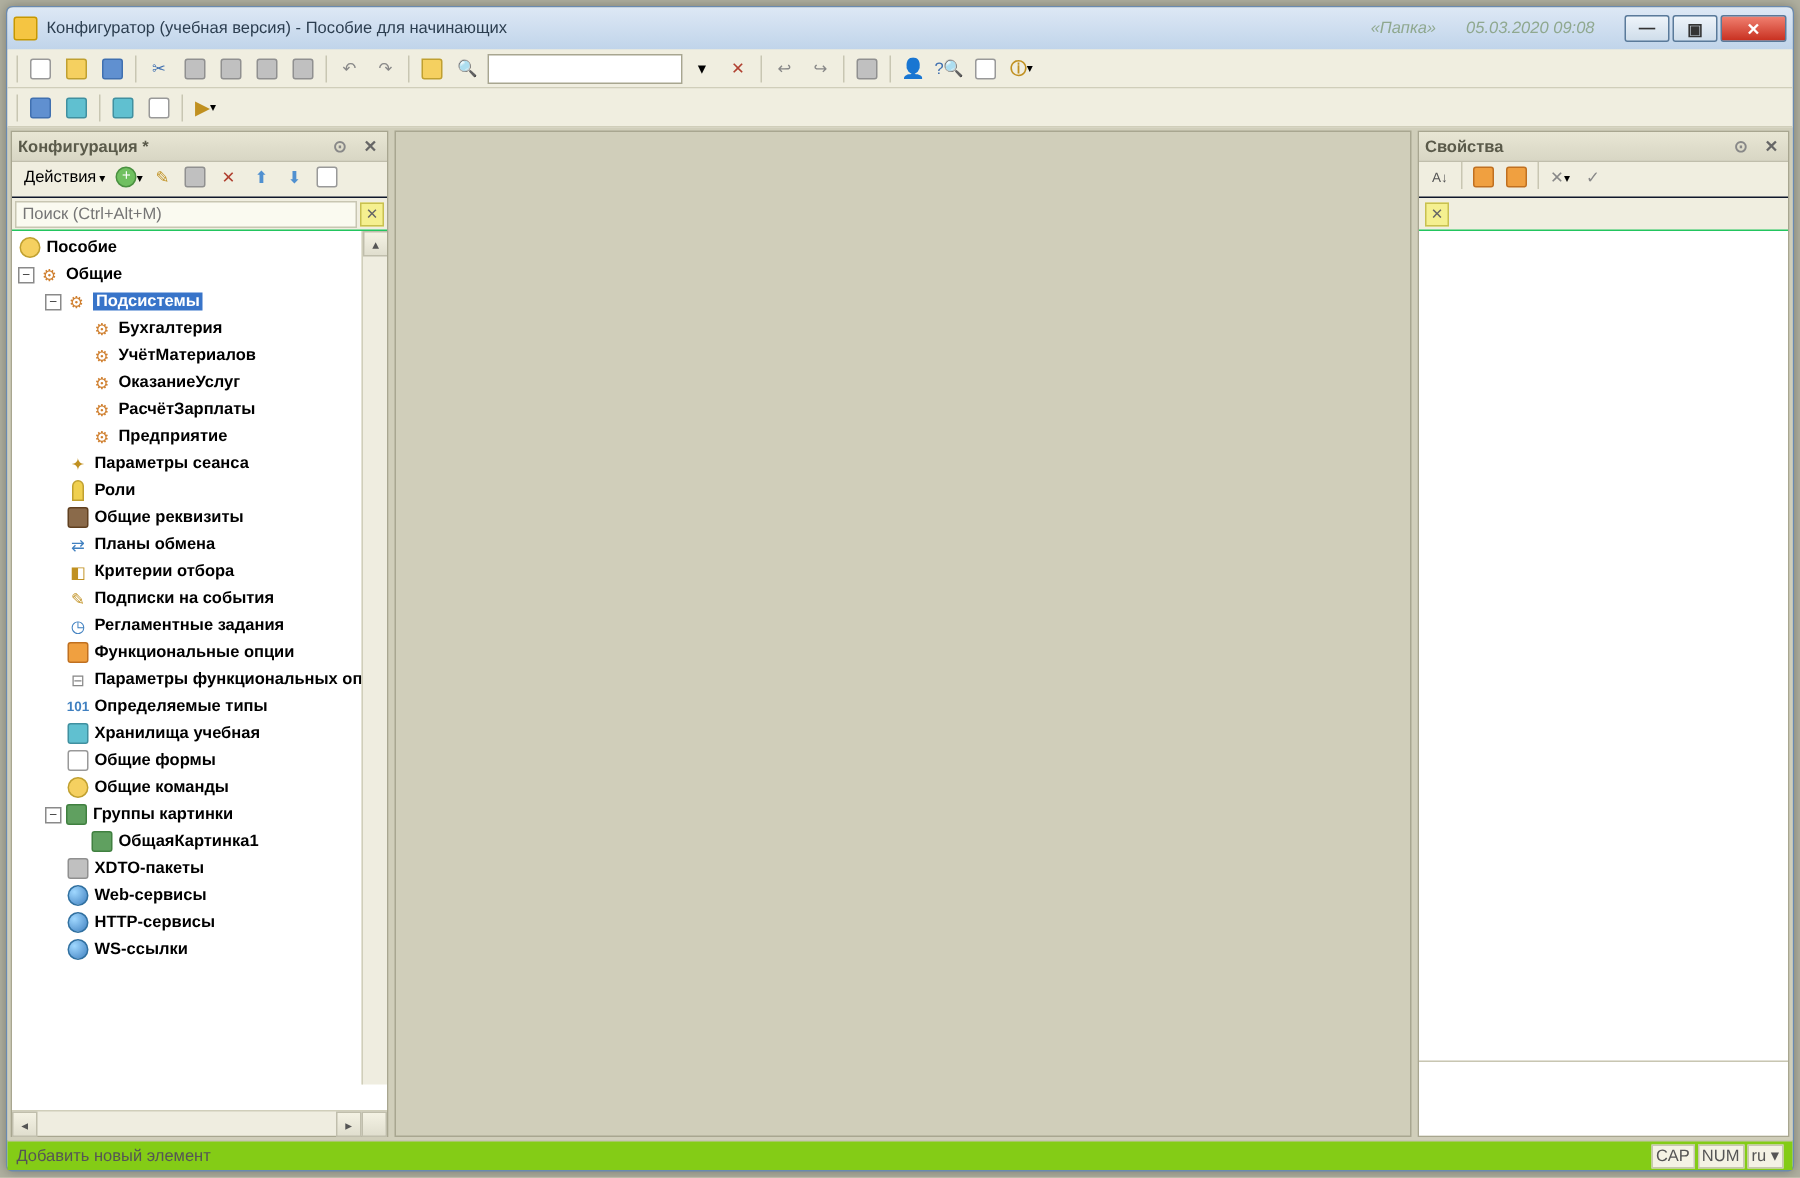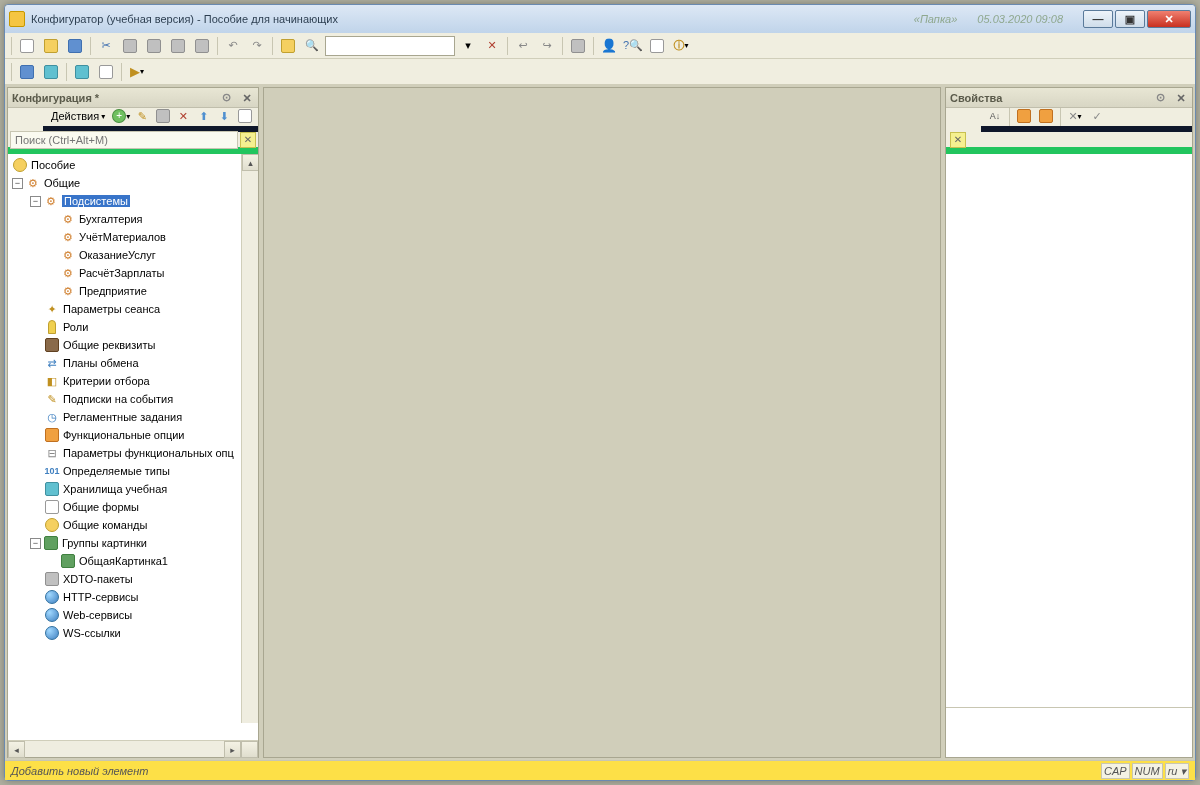--- a/index.html
+++ b/index.html
@@ -21,35 +21,35 @@
 .tb-input { width: 130px; height: 20px; border: 1px solid #a8a690; background: #fff; }
 .main-area { flex: 1; display: flex; position: relative; background: #d0ceba; }
 .panel { background: #f0eee0; border: 1px solid #a8a690; display: flex; flex-direction: column; }
 .panel-left { width: 252px; margin: 2px; }
 .panel-center { flex: 1; margin: 2px; border: 1px solid #a8a690; background: #d0ceba; }
 .panel-right { width: 248px; margin: 2px; }
 .panel-header { height: 20px; background: linear-gradient(to bottom,#e8e6d4,#d8d6c4); display: flex; align-items: center; padding: 0 4px; font-weight: bold; color: #5a5a4a; border-bottom: 1px solid #c0beac; }
 .panel-header-title { flex: 1; }
 .panel-close { width: 14px; height: 14px; cursor: pointer; color: #666; text-align: center; line-height: 14px; }
 .panel-header .pin { width: 14px; height: 14px; margin-right: 4px; cursor: pointer; color: #888; }
-.panel-toolbar { height: 24px; background: #f0eee0; display: flex; align-items: flex-end; padding: 0 4px; gap: 2px; border-bottom: 6px solid #0f172a; margin-left: 35px; }
-.panel-search { height: 22px; display: flex; align-items: center; padding: 0 2px; border-bottom: 7px solid #22c55e; }
+.panel-toolbar { height: 24px; background: #f0eee0; display: flex; align-items: flex-start; padding: 0 4px; gap: 2px; border-bottom: 1px solid #0f172a; }
+.panel-search { height: 22px; display: flex; align-items: center; padding: 0 2px; border-bottom: 1px solid #22c55e; }
 .panel-search input { flex: 1; height: 18px; border: 1px solid #c8c6b2; padding: 0 4px; color: #999; background: #fafaf0; }
 .panel-search .sx { width: 16px; height: 16px; background: #f5f090; border: 1px solid #c8c050; margin-left: 2px; display:flex;align-items:center;justify-content:center;font-size:10px;color:#666;cursor:pointer;}
 .tree { flex: 1; overflow: auto; background: #fff; padding: 2px 0; position: relative; }
 .tree-item { display: flex; align-items: center; height: 18px; cursor: pointer; white-space: nowrap; }
 .tree-item.selected .tree-label { background: #3874c9; color: #fff; padding: 0 2px; }
 .tree-toggle { width: 11px; height: 11px; border: 1px solid #8a8a8a; background: #fff; display: flex; align-items: center; justify-content: center; font-size: 9px; line-height: 9px; color: #444; margin-right: 2px; cursor: pointer; }
 .tree-spacer { display:inline-block; }
 .tree-icon { width: 16px; height: 16px; margin-right: 3px; display: inline-flex; align-items: center; justify-content: center; font-size: 11px; }
-.tree-label { color: #000; }
+.tree-label { color: #000; font-weight: bold; }
 .tree-scroll-v { position: absolute; right: 0; top: 0; bottom: 17px; width: 17px; background: #efede0; border-left: 1px solid #d0ceba; }
 .tree-scroll-h { height: 17px; background: #efede0; border-top: 1px solid #d0ceba; display:flex; }
 .scroll-btn { width: 17px; height: 17px; background: linear-gradient(to bottom,#f4f2e4,#e0dece); border: 1px solid #c0beac; display:flex;align-items:center;justify-content:center;font-size:9px;color:#555;cursor:pointer;}
-.statusbar { height: 20px; background: #fde047; border-top: 1px solid #c8c6b2; display: flex; align-items: center; padding: 0 6px; color: #555; font-style: italic; }
+.statusbar { height: 20px; background: #84cc16; border-top: 1px solid #c8c6b2; display: flex; align-items: center; padding: 0 6px; color: #555; }
 .statusbar-right { margin-left: auto; display: flex; gap: 2px; }
 .status-cell { border: 1px solid #c8c6b2; padding: 0 2px; height: 16px; line-height: 14px; background: #f4f2e4; }
 .props-body { flex:1; background:#fff; padding:4px; }
 .props-bottom { height:50px; background:#fff; border-top:1px solid #c8c6b2; }
 .ptb-btn { width: 20px; height: 20px; cursor: pointer; display:flex;align-items:center;justify-content:center;border:1px solid transparent;border-radius:2px; }
 .actions-btn { padding: 0 4px; height: 20px; display:flex;align-items:center;cursor:pointer; }
 
 .ic { width:14px; height:14px; border-radius:2px; display:inline-block; }
 .ic-yellow { background:#f5d060; border:1px solid #c0a030; }
 .ic-folder { background:#f5d060; border:1px solid #c0a030; border-radius:0 2px 2px 2px; }
@@ -391,28 +391,28 @@
             <span class="tree-icon">
               <span class="ic ic-gray"></span>
             </span>
             <span class="tree-label">XDTO-пакеты</span>
           </div>
         <div class="tree-item">
             <span class="tree-spacer" style="width:36px"></span>
             <span class="tree-icon">
               <span class="ic ic-globe"></span>
             </span>
+            <span class="tree-label">Web-сервисы</span>
+          </div>
+        <div class="tree-item">
+            <span class="tree-spacer" style="width:36px"></span>
+            <span class="tree-icon">
+              <span class="ic ic-globe"></span>
+            </span>
             <span class="tree-label">HTTP-сервисы</span>
-          </div>
-        <div class="tree-item">
-            <span class="tree-spacer" style="width:36px"></span>
-            <span class="tree-icon">
-              <span class="ic ic-globe"></span>
-            </span>
-            <span class="tree-label">Web-сервисы</span>
           </div>
         <div class="tree-item">
             <span class="tree-spacer" style="width:36px"></span>
             <span class="tree-icon">
               <span class="ic ic-globe"></span>
             </span>
             <span class="tree-label">WS-ссылки</span>
           </div>
       </div>
       <div class="tree-scroll-h">

